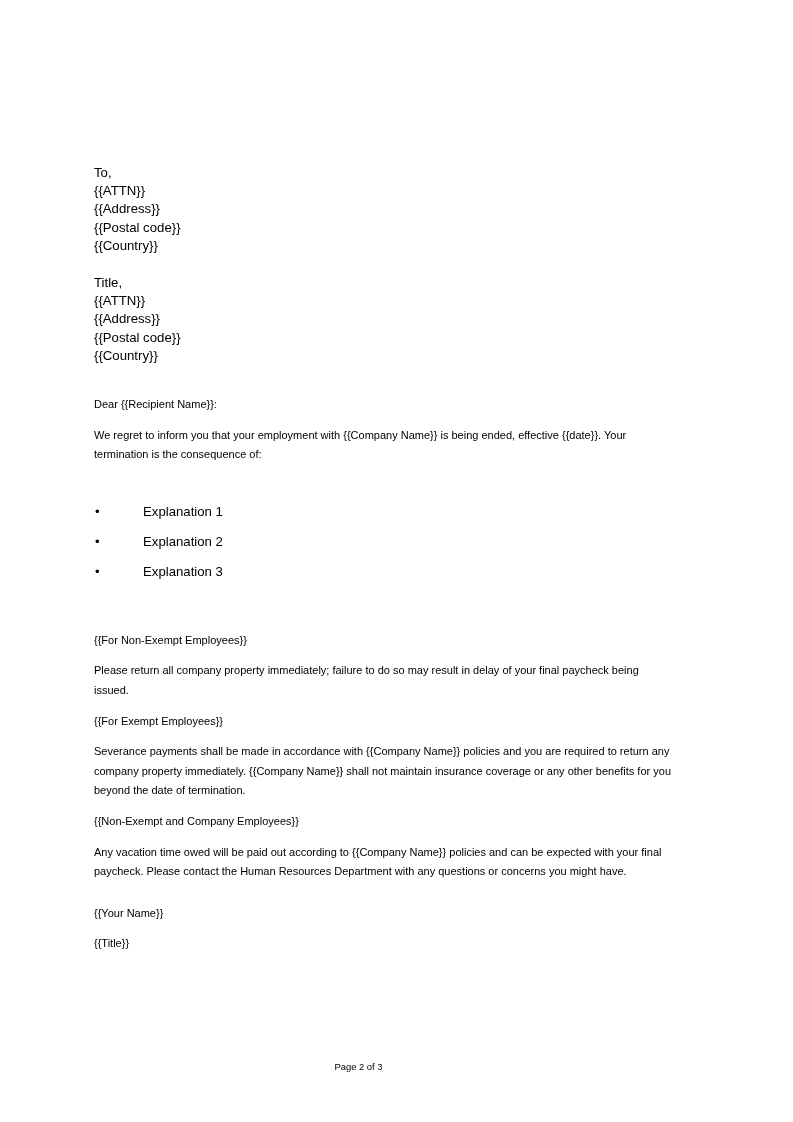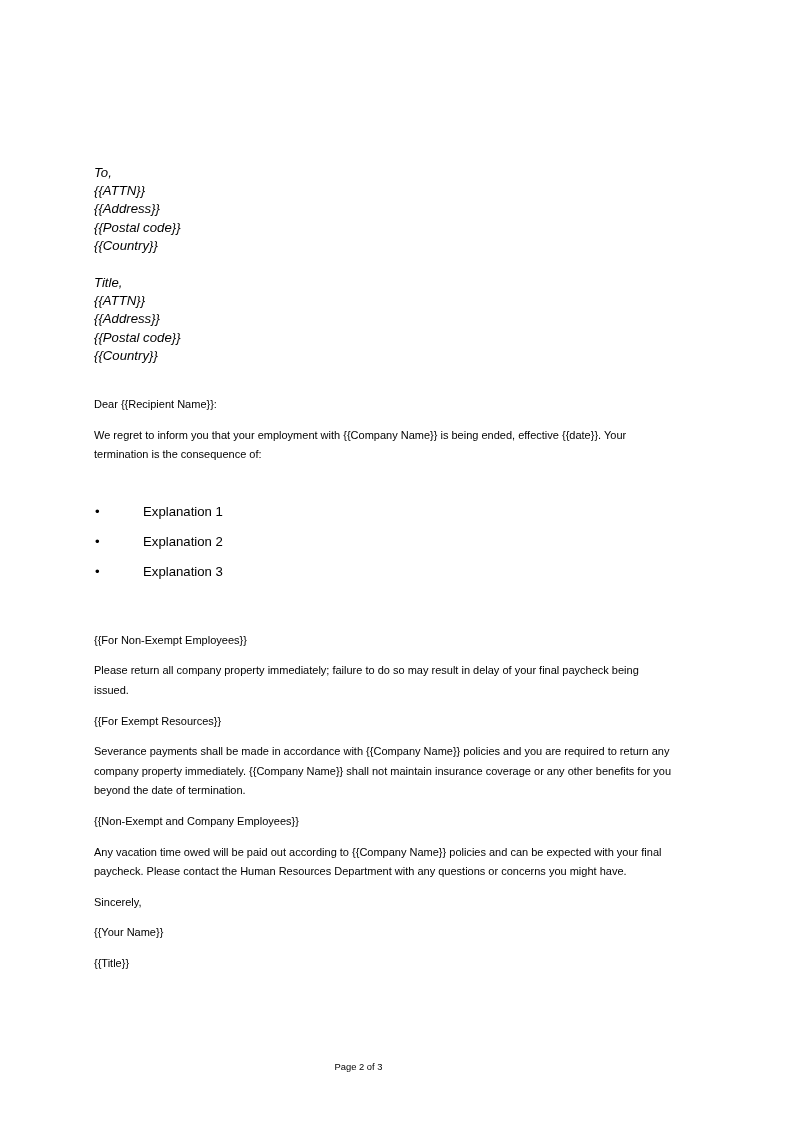--- a/index.html
+++ b/index.html
@@ -43,21 +43,21 @@
   }
   .para {
     font-size: 11px;
     line-height: 19.6px;
     margin: 0;
   }
   .spacer-sm { height: 11px; }
   .spacer-md { height: 19px; }
   .spacer-lg { height: 30px; }
   .spacer-xl { height: 38px; }
-  .addr-block .line { line-height: 18.2px; font-style: italic; }
+  .addr-block .line { line-height: 18.2px; }
   .bullet-list {
     margin: 0;
     padding: 0;
     list-style: none;
   }
   .bullet-item {
     position: relative;
     font-size: 13.2px;
     line-height: 18px;
     height: 30px;
@@ -137,37 +137,36 @@
     <div class="spacer-xl"></div>
 
     <p class="para">{{For Non-Exempt Employees}}</p>
 
     <div class="spacer-sm"></div>
 
     <p class="para">Please return all company property immediately; failure to do so may result in delay of your final paycheck being issued.</p>
 
     <div class="spacer-sm"></div>
 
-    <p class="para">{{For Exempt Resources}}</p>
+    <p class="para">{{For Exempt Employees}}</p>
 
     <div class="spacer-sm"></div>
 
     <p class="para">Severance payments shall be made in accordance with {{Company Name}} policies and you are required to return any company property immediately. {{Company Name}} shall not maintain insurance coverage or any other benefits for you beyond the date of termination.</p>
 
     <div class="spacer-sm"></div>
 
     <p class="para">{{Non-Exempt and Company Employees}}</p>
 
     <div class="spacer-sm"></div>
 
     <p class="para">Any vacation time owed will be paid out according to {{Company Name}} policies and can be expected with your final paycheck. Please contact the Human Resources Department with any questions or concerns you might have.</p>
 
     <div class="spacer-sm"></div>
 
-    <p class="para">Sincerely,</p>
 
     <div class="spacer-sm"></div>
 
     <p class="para">{{Your Name}}</p>
 
     <div class="spacer-sm"></div>
 
     <p class="para">{{Title}}</p>
 
   </div>

